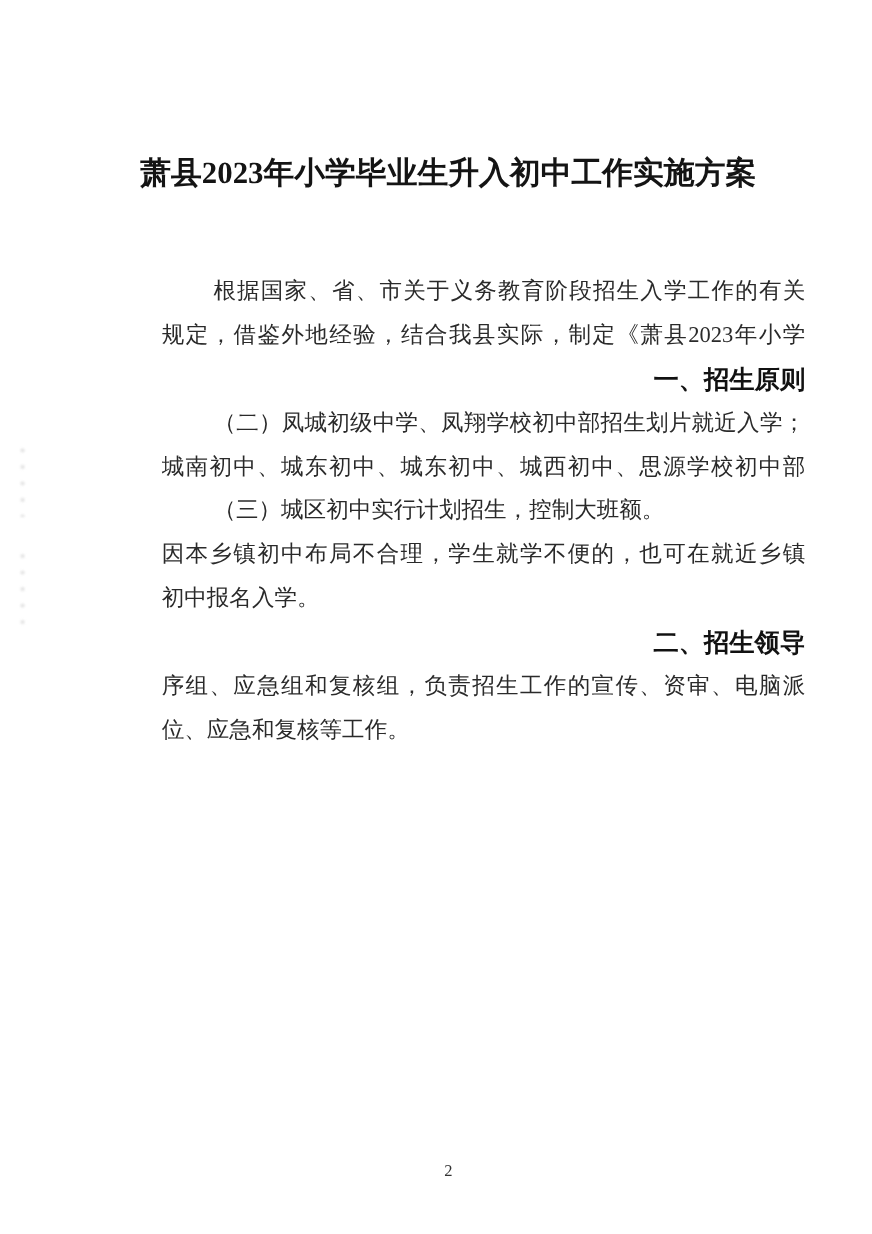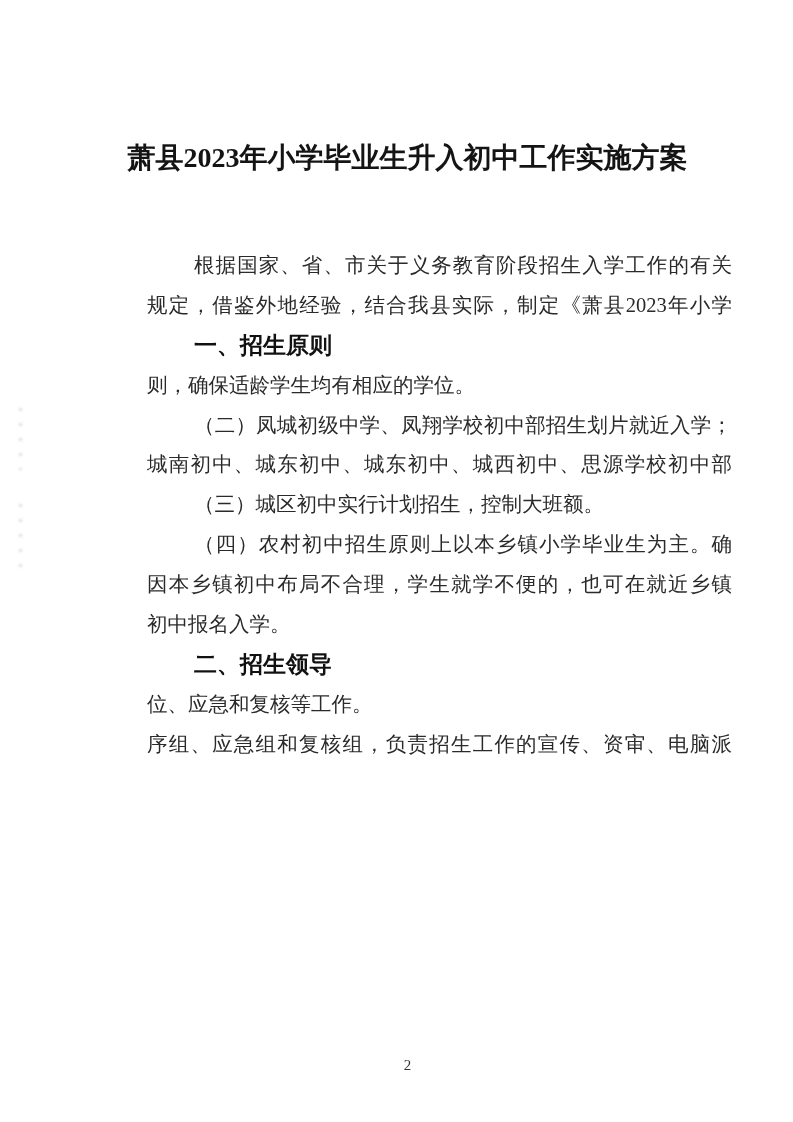--- a/index.html
+++ b/index.html
@@ -55,20 +55,21 @@
     }
     .indent {
       text-indent: 47px;
     }
     .heading {
       font-family: "Liberation Sans", "DejaVu Sans", sans-serif;
       font-weight: 700;
       font-size: 23px;
       color: #111111;
       text-indent: 47px;
+      text-align: right;
     }
     .page-number {
       position: absolute;
       top: 1054px;
       left: 115px;
       width: 585px;
       text-align: center;
       font-size: 15px;
       line-height: 22px;
       color: #333333;
@@ -97,33 +98,31 @@
   <div class="artifact artifact-1"></div>
   <div class="artifact artifact-2"></div>
 
   <div class="content">
 
     <div class="line fill indent">根据国家、省、市关于义务教育阶段招生入学工作的有关</div>
     <div class="line fill">规定，借鉴外地经验，结合我县实际，制定《萧县2023年小学</div>
 
     <div class="line heading">一、招生原则</div>
 
-    <div class="line last">则，确保适龄学生均有相应的学位。</div>
 
     <div class="line fill indent">（二）凤城初级中学、凤翔学校初中部招生划片就近入学；</div>
     <div class="line fill">城南初中、城东初中、城东初中、城西初中、思源学校初中部</div>
 
     <div class="line last indent">（三）城区初中实行计划招生，控制大班额。</div>
 
-    <div class="line fill indent">（四）农村初中招生原则上以本乡镇小学毕业生为主。确</div>
     <div class="line fill">因本乡镇初中布局不合理，学生就学不便的，也可在就近乡镇</div>
     <div class="line last">初中报名入学。</div>
 
     <div class="line heading">二、招生领导</div>
 
+    <div class="line fill">序组、应急组和复核组，负责招生工作的宣传、资审、电脑派</div>
     <div class="line last">位、应急和复核等工作。</div>
-    <div class="line fill">序组、应急组和复核组，负责招生工作的宣传、资审、电脑派</div>
 
   </div>
 
   <div class="page-number">2</div>
 
 </div>
 
 </body></html>

